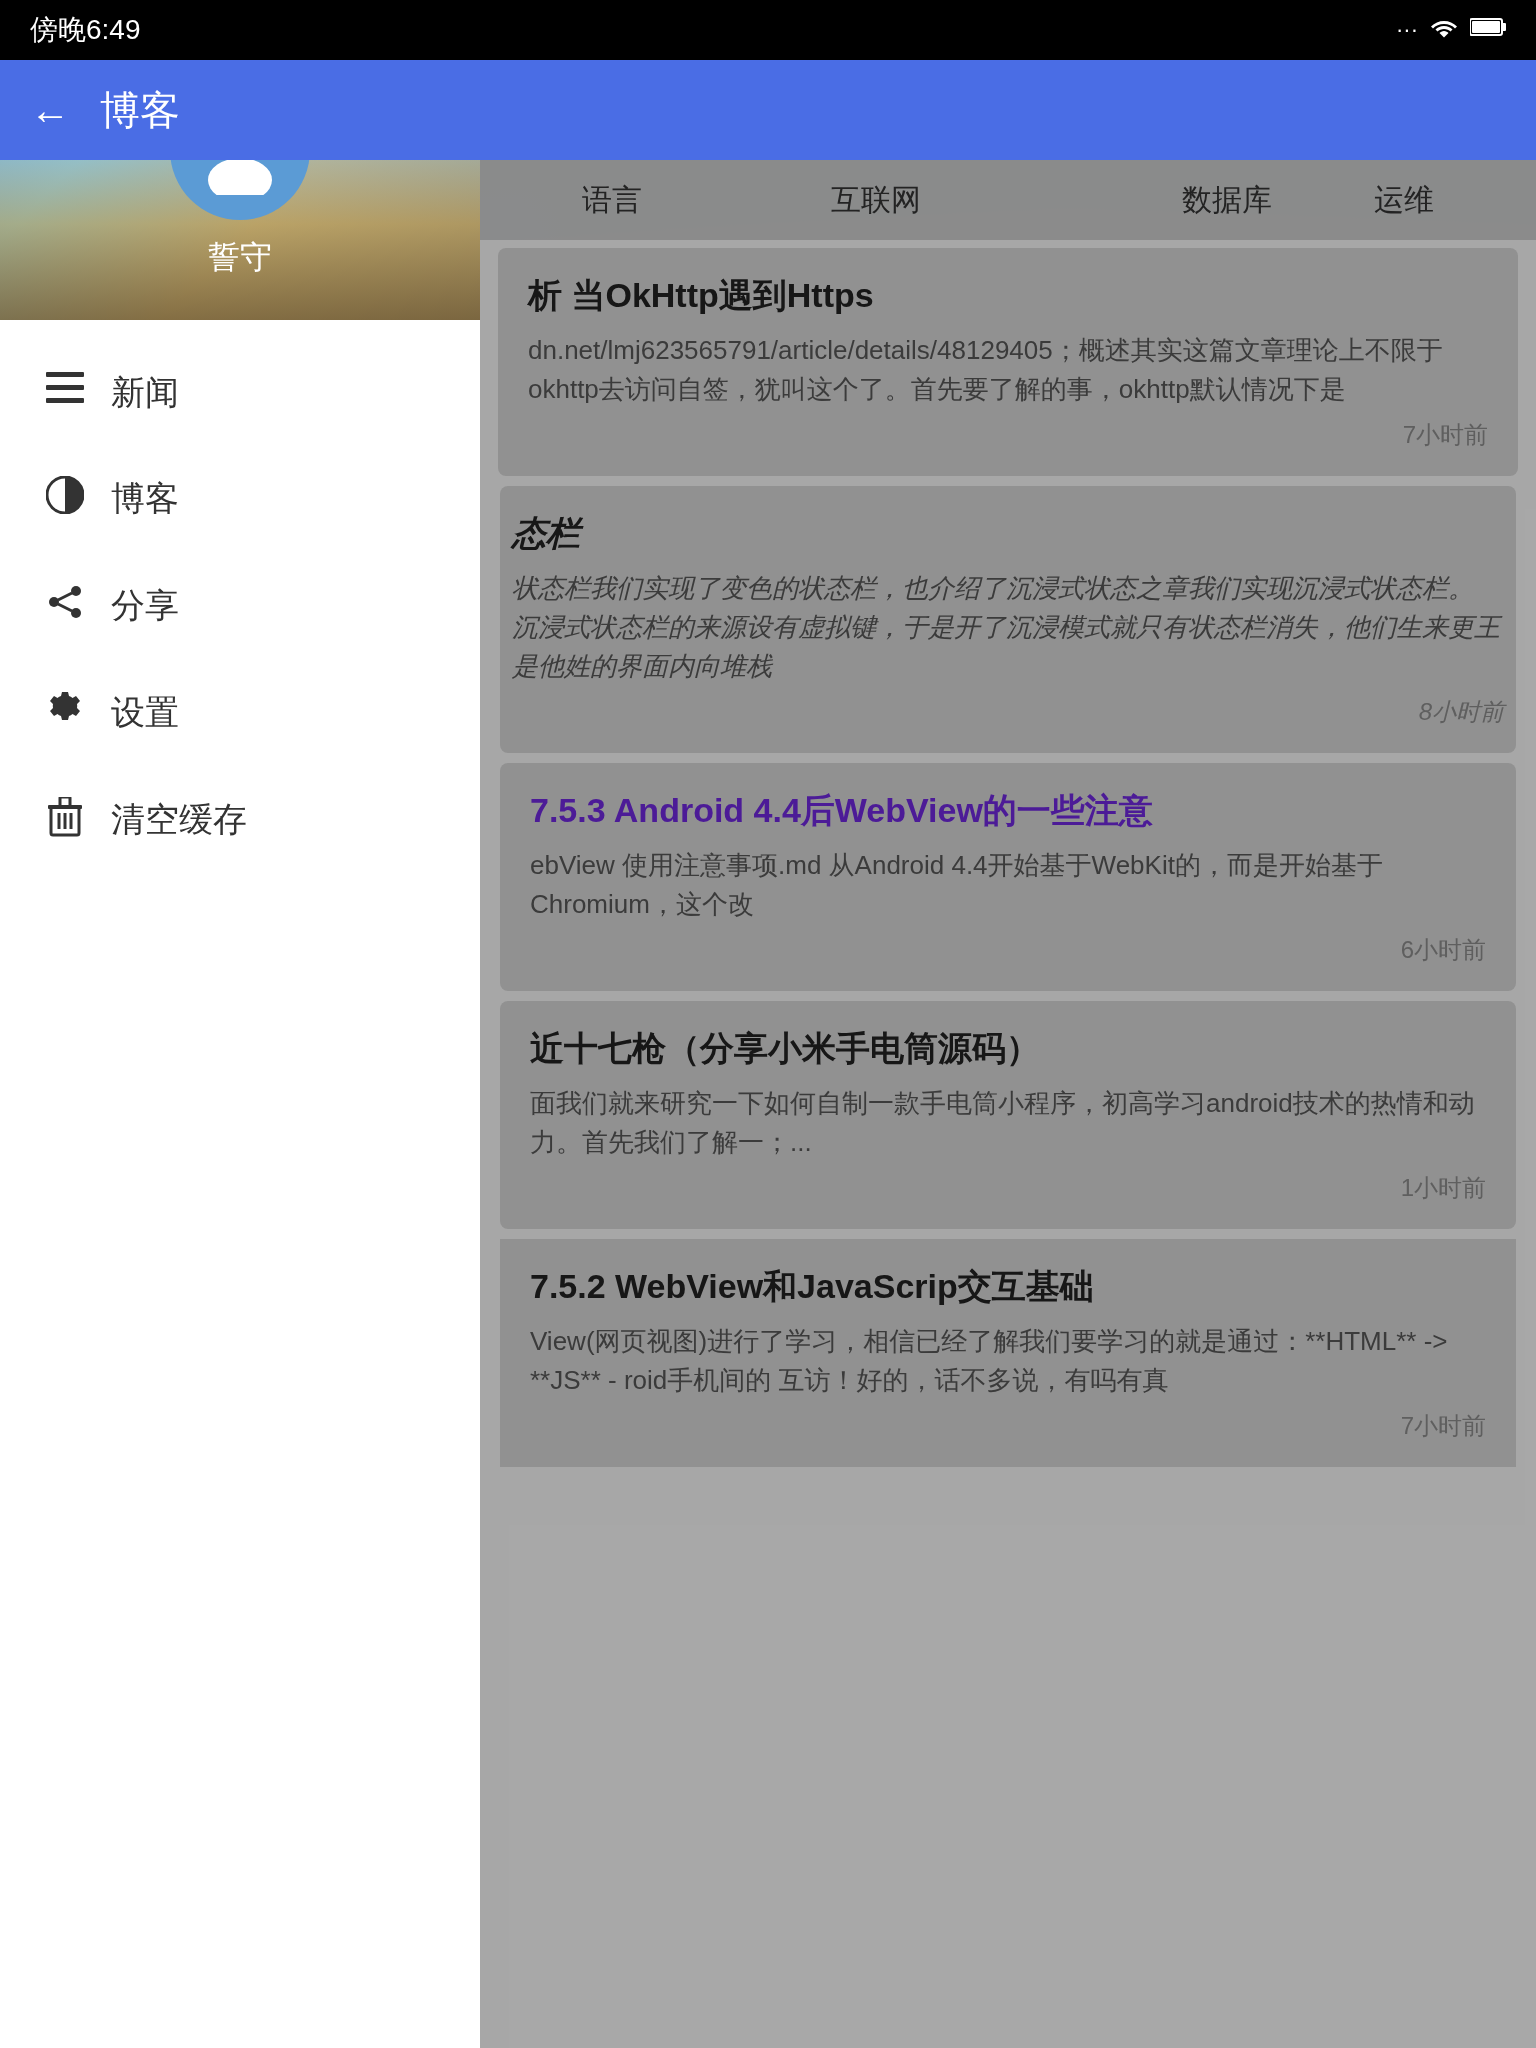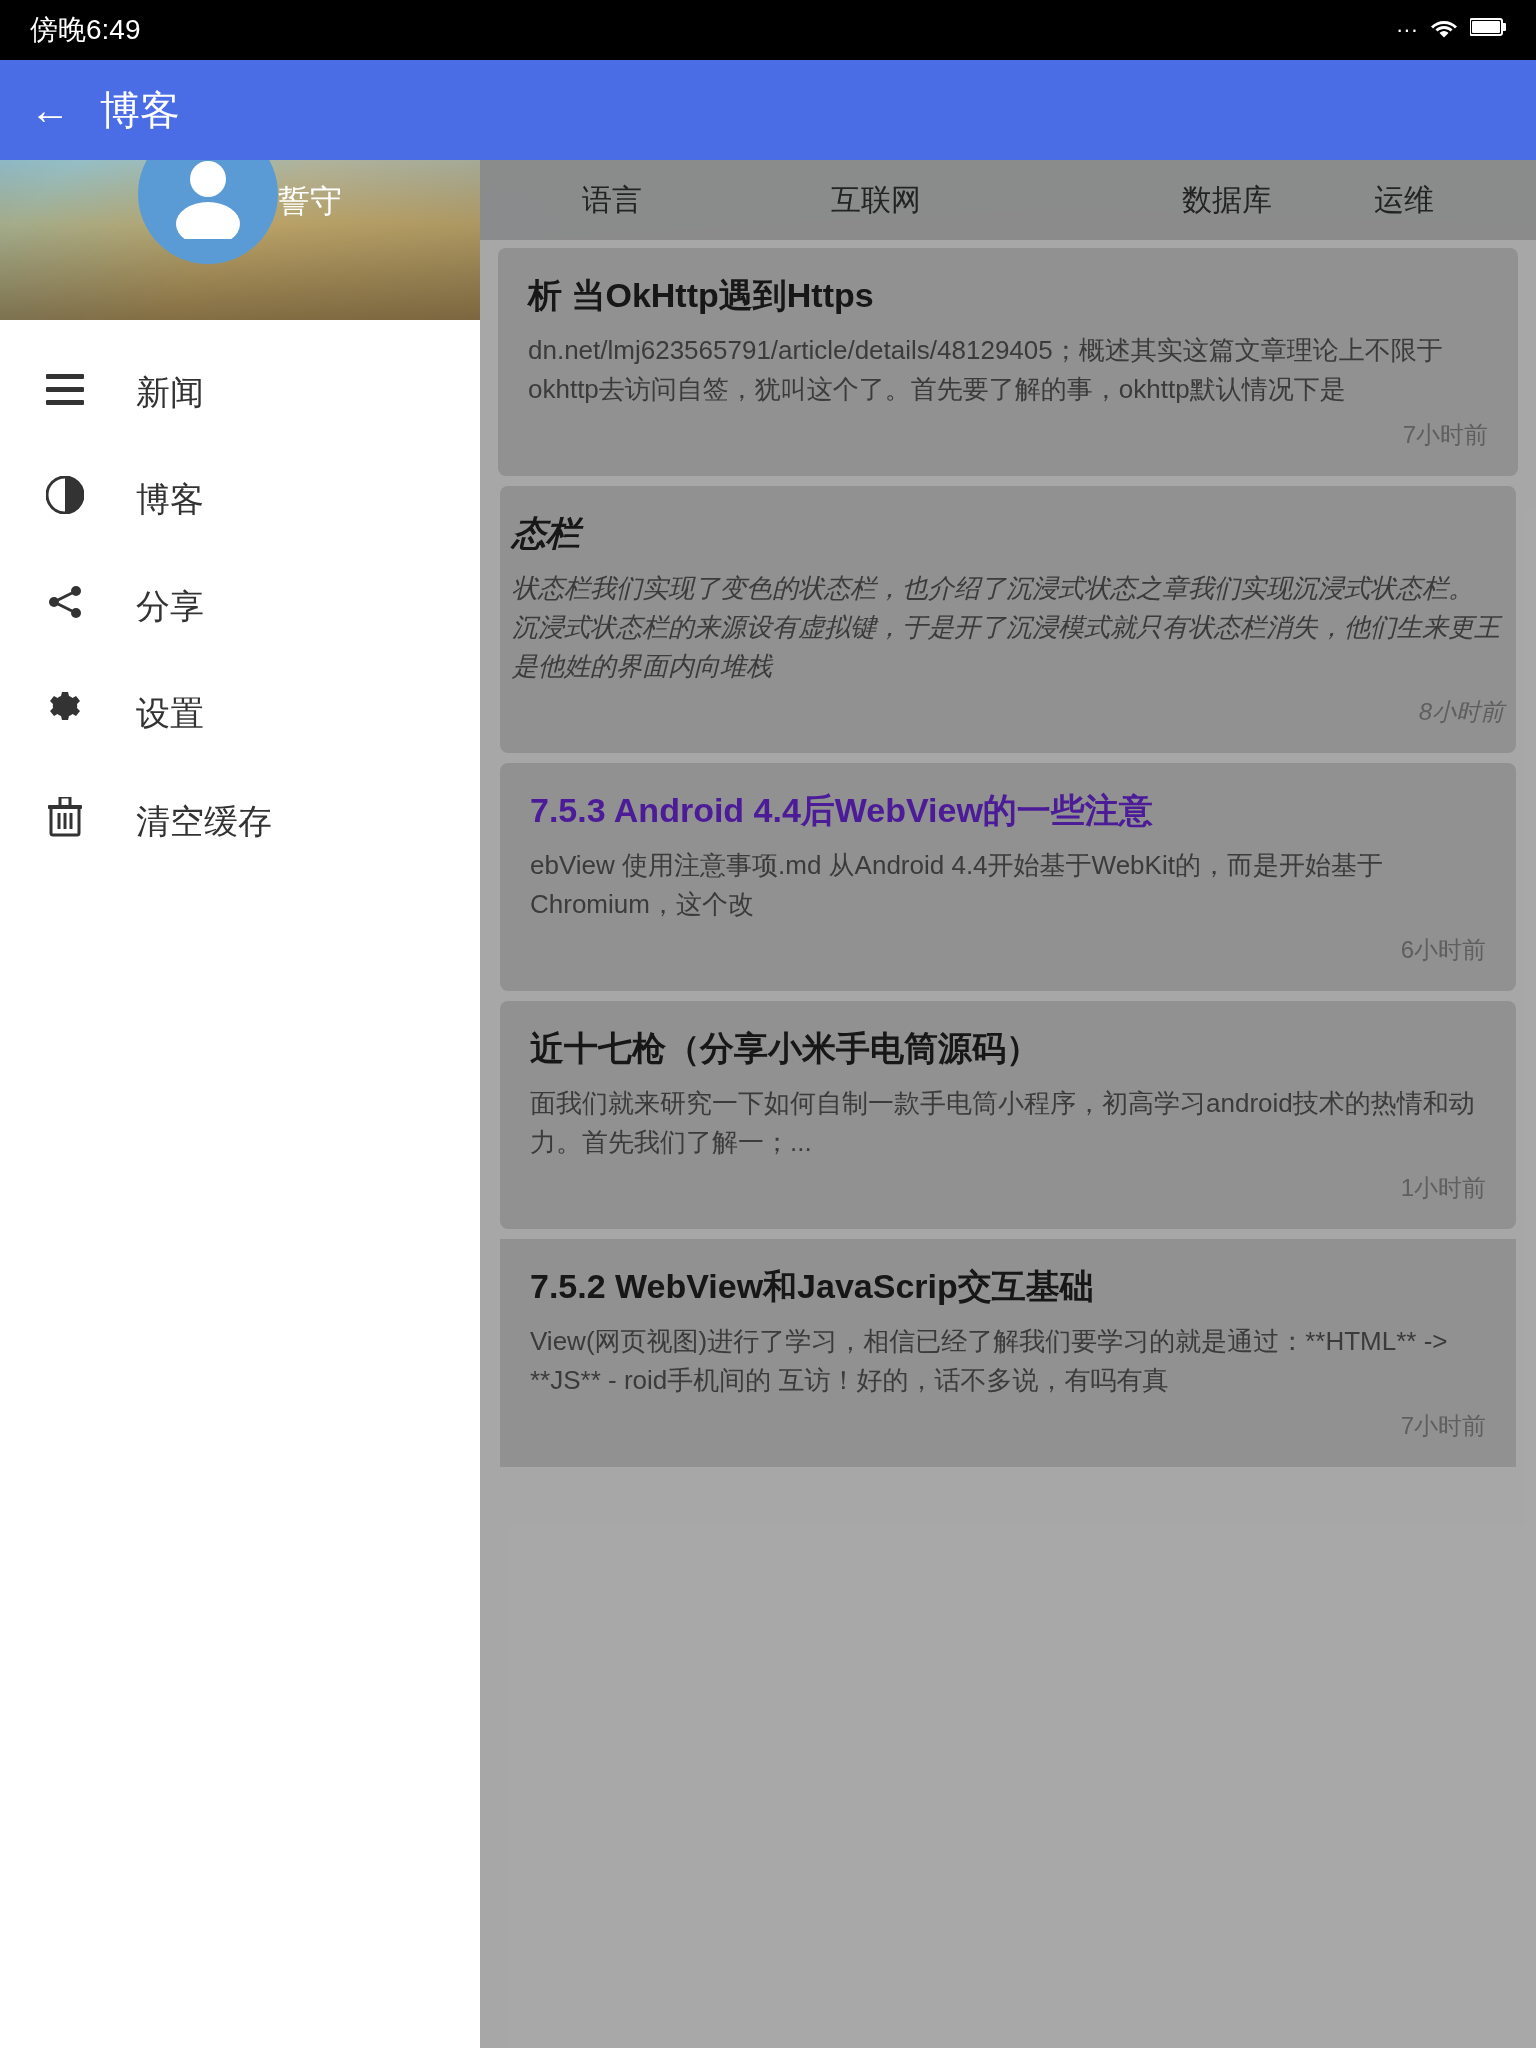--- a/index.html
+++ b/index.html
@@ -161,21 +161,21 @@
         rgba(180,160,100,0.7) 70%,
         rgba(120,100,60,0.85) 100%
       );
     }
     .drawer-avatar-container {
       position: absolute;
       bottom: 40px;
       left: 50%;
       transform: translateX(-50%);
       display: flex;
-      flex-direction: row;
+      flex-direction: column;
       align-items: center;
       z-index: 2;
     }
     .drawer-avatar {
       width: 140px;
       height: 140px;
       border-radius: 50%;
       background: #5b9bd5;
       display: flex;
       align-items: center;
@@ -188,23 +188,23 @@
       font-weight: 500;
     }
 
     
     .drawer-menu {
       flex: 1;
       padding: 20px 0;
     }
     .drawer-menu-item {
       display: flex;
-      align-items: center;
+      align-items: flex-start;
       padding: 30px 40px;
-      gap: 46px;
+      gap: 21px;
       cursor: pointer;
     }
     .menu-icon {
       font-size: 38px;
       color: #333;
       width: 50px;
       text-align: center;
     }
     .menu-label {
       font-size: 34px;

